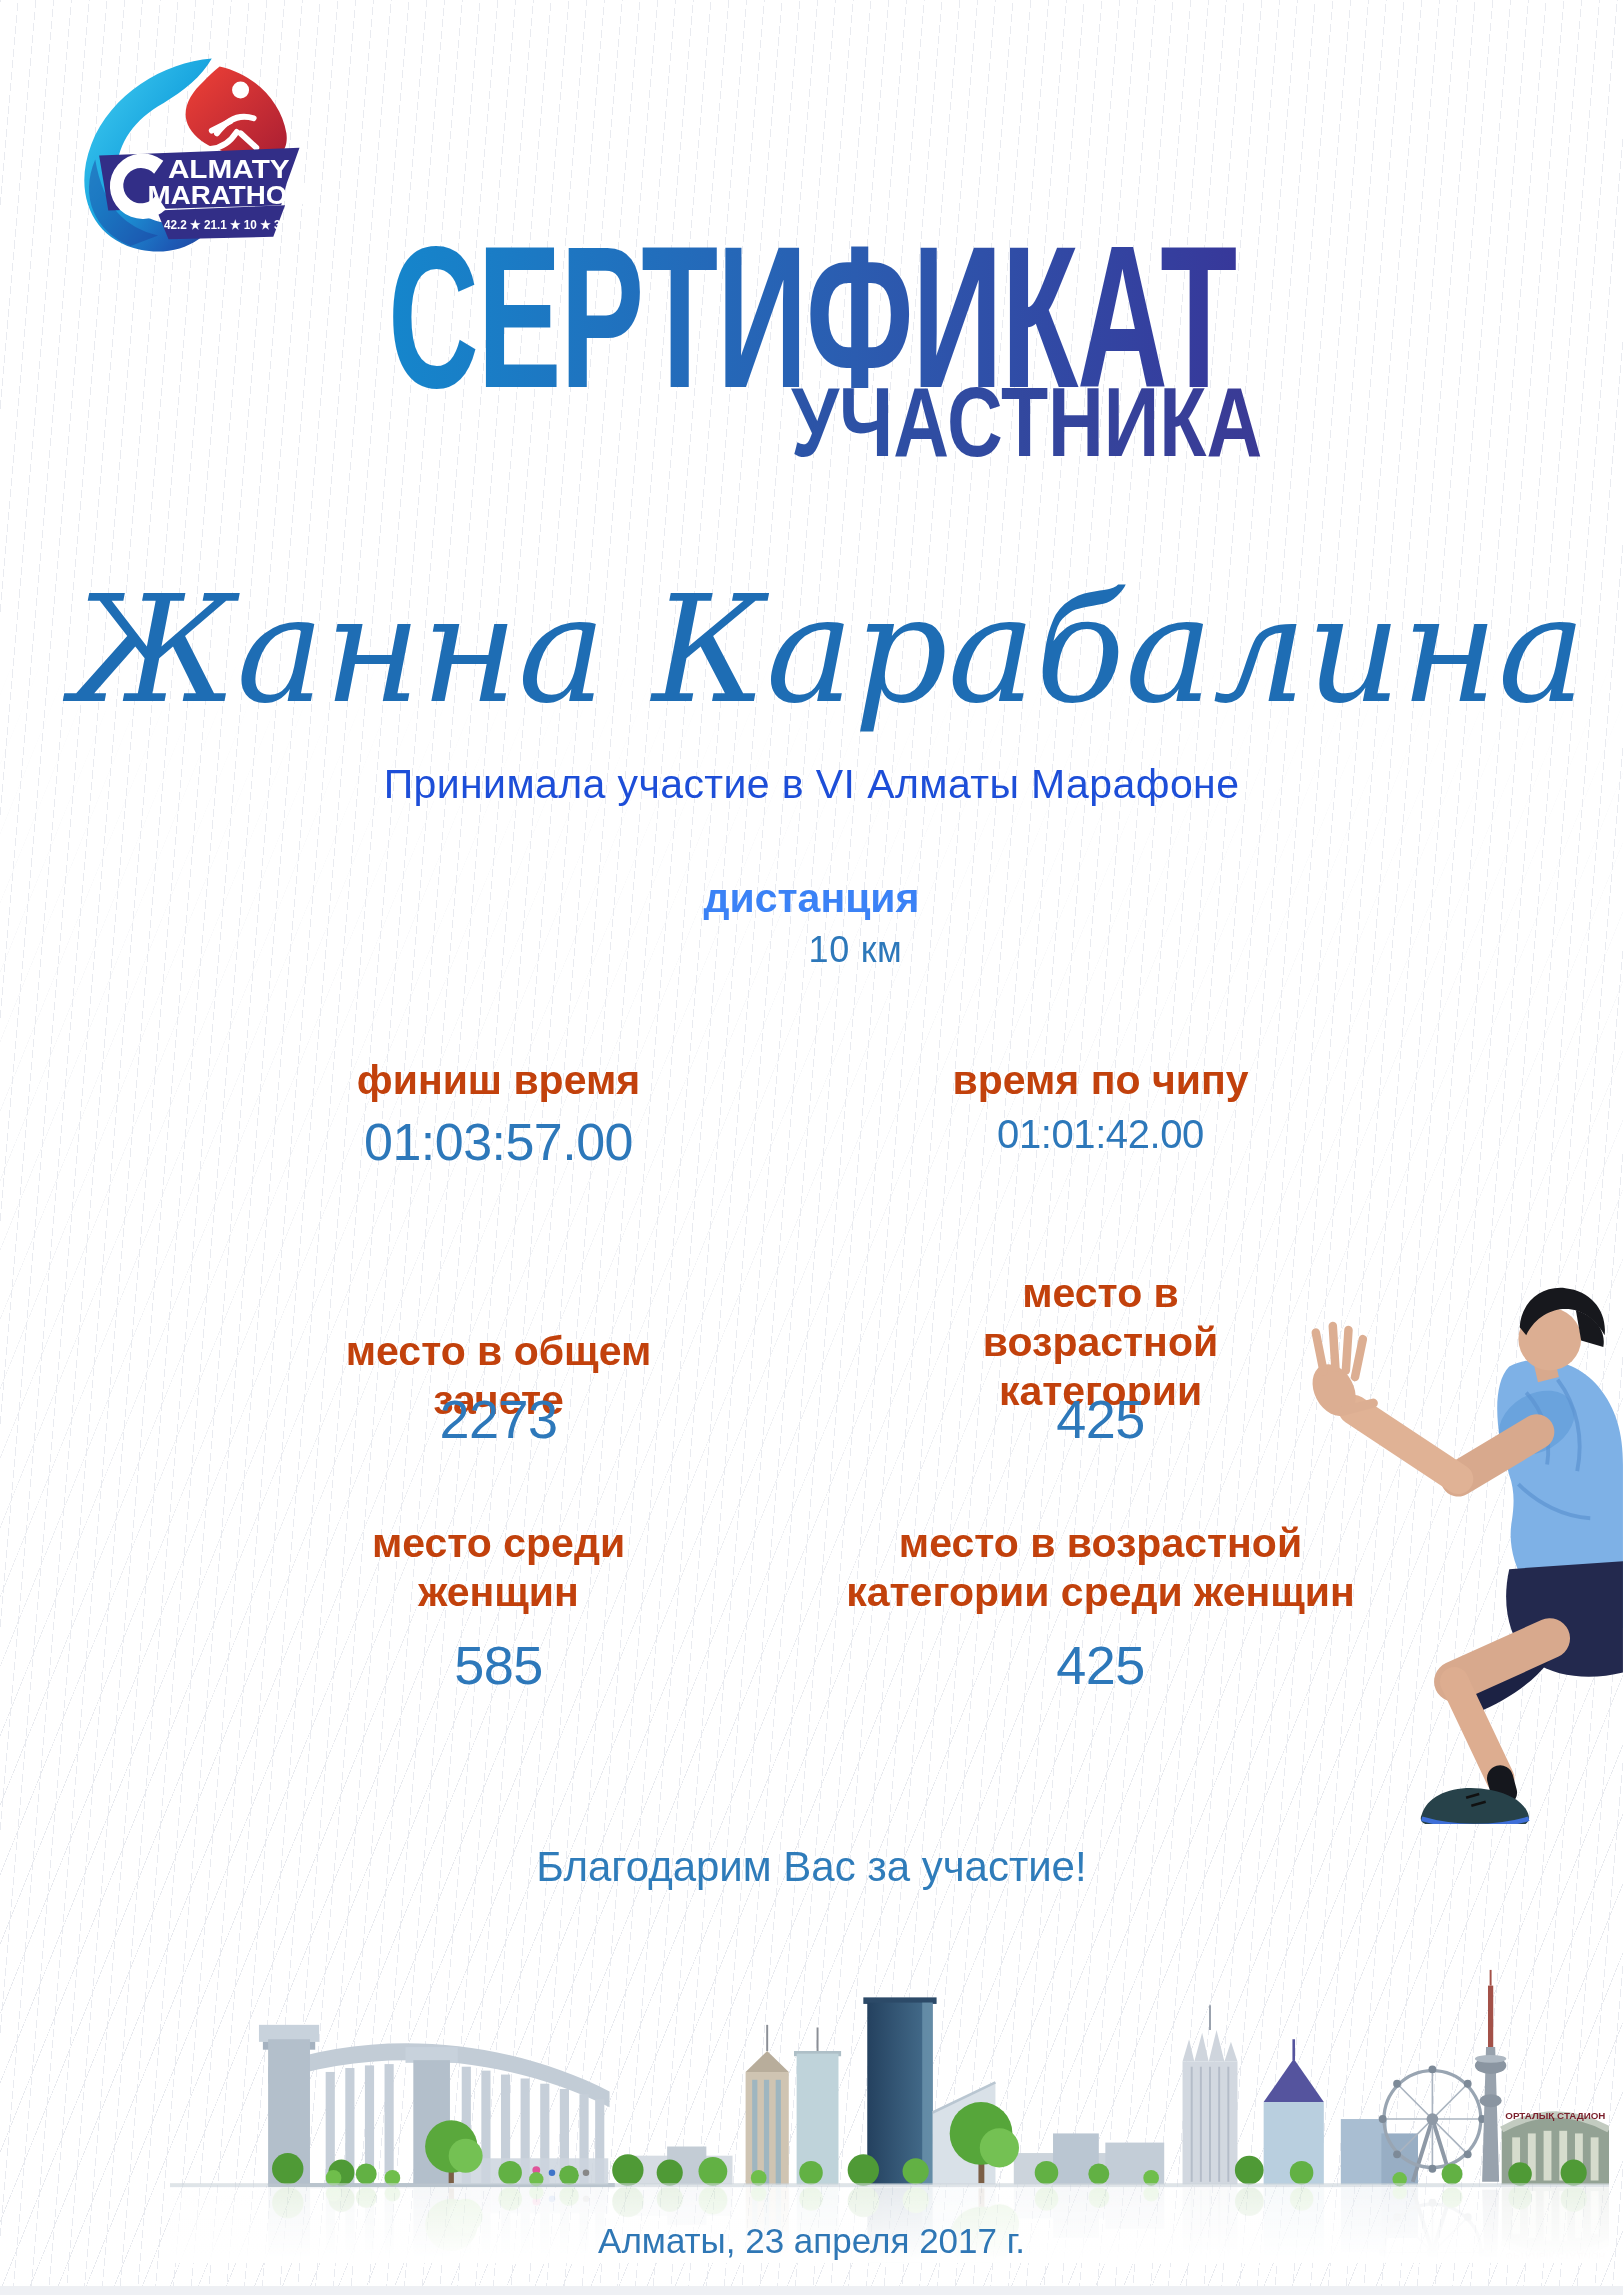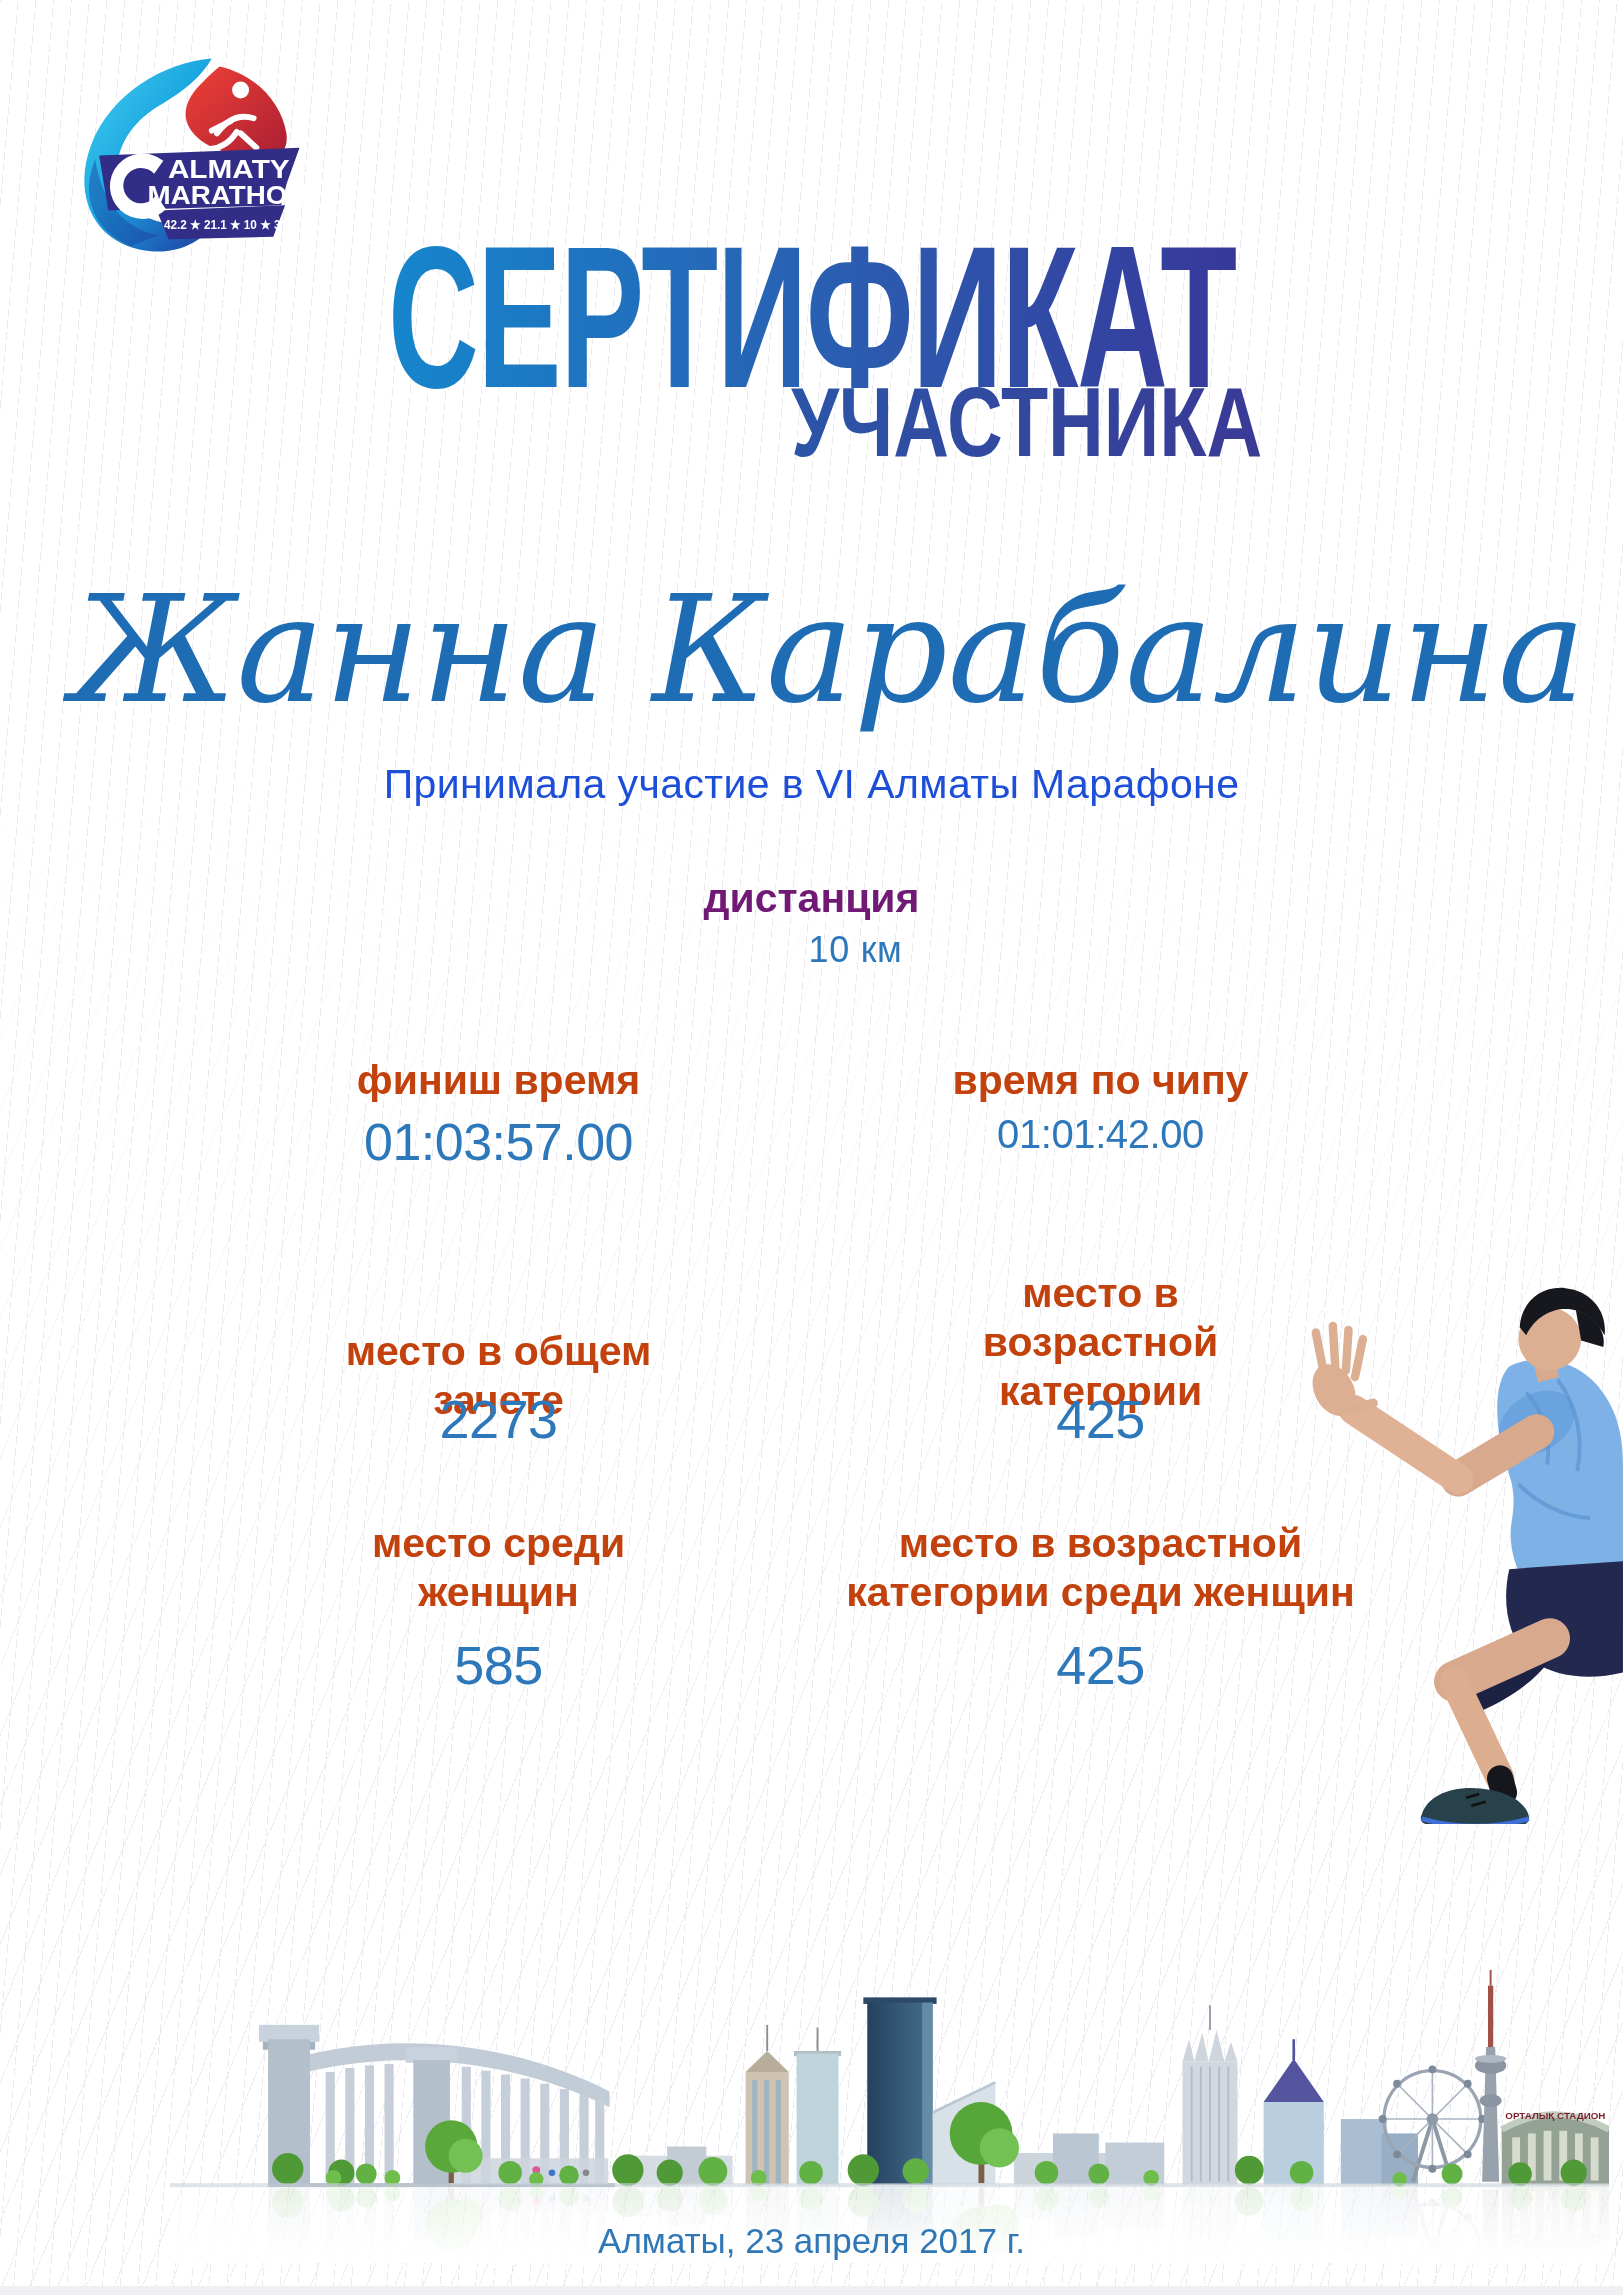--- a/index.html
+++ b/index.html
@@ -33,21 +33,21 @@
     display:inline-block;transform:scaleX(.78);transform-origin:100% 50%;
     font-size:99px;font-weight:bold;line-height:1;
     background:linear-gradient(90deg,#2b55a8 0%,#3a3a95 100%);
     -webkit-background-clip:text;background-clip:text;color:transparent;
   }
   .p-name{
     top:570px;font-family:"DejaVu Serif",serif;font-style:italic;
     font-size:147px;line-height:1.1;color:#1e6db4;white-space:nowrap;padding-left:17px;
   }
   .event-line{top:761px;font-size:41px;color:#1d4ed8;letter-spacing:.01em;}
-  .dist-label{top:875px;font-size:41px;font-weight:bold;color:#701a75;}
+  .dist-label{top:875px;font-size:41px;font-weight:bold;color:#3b82f6;}
   .dist-value{top:929px;font-size:36px;color:#2d78ba;letter-spacing:.02em;margin-left:44px;}
 
   .cell-l{position:absolute;left:204px;width:589px;text-align:center;z-index:1;}
   .cell-r{position:absolute;left:806px;width:589px;text-align:center;z-index:1;}
   .res-label{font-size:41px;font-weight:bold;color:#c2410c;line-height:1.2;margin:0 auto;}
   .res-value{font-size:54px;color:#2d78ba;letter-spacing:-0.01em;}
   .w560{max-width:366px;} .w600{max-width:392px;} .w470{max-width:307px;} .w820{max-width:536px;}
 
   .thanks{top:1843px;font-size:42px;color:#2f7cba;}
   .place-date{top:2221px;font-size:35px;color:#2f77b5;z-index:3;}
@@ -148,20 +148,21 @@
   <div class="cell-l" style="top:1634px">
     <div class="res-value">585</div>
   </div>
   <div class="cell-r" style="top:1519px">
     <div class="res-label w820">место в возрастной категории среди женщин</div>
   </div>
   <div class="cell-r" style="top:1634px">
     <div class="res-value">425</div>
   </div>
 
+  <div class="abs center thanks">Благодарим Вас за участие!</div>
 
   <svg class="abs runner-svg" width="353" height="562" viewBox="0 0 540 860">
     <g>
 
       <path fill="#7eb1e6" d="M366,160 C410,138 468,150 502,190 C530,224 540,262 540,310
         L540,560 C496,566 448,554 416,524 C380,490 362,440 370,396 C374,370 374,348 366,326
         L352,272 C344,226 346,180 366,160 Z"></path>
       <ellipse cx="408" cy="246" rx="62" ry="44" fill="#6aa3dd" transform="rotate(-30 408 246)"></ellipse>
       <g stroke="#5d94d2" stroke-width="6" fill="none" opacity=".7">
         <path d="M392,200 C420,230 430,270 424,310"></path>

